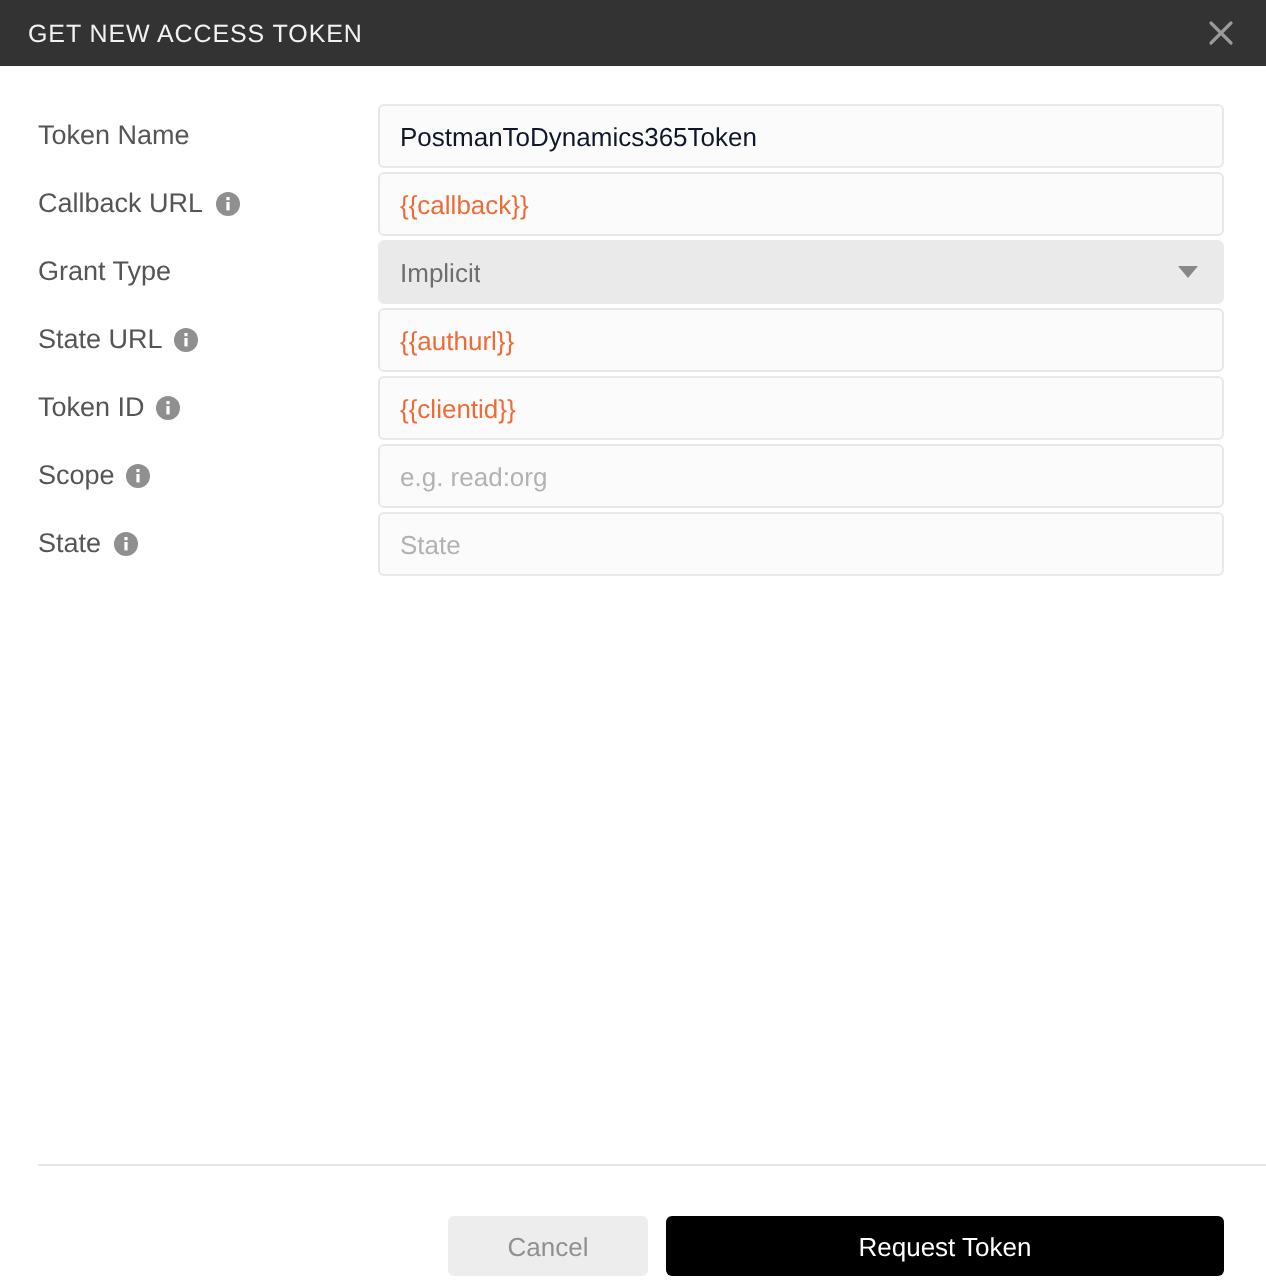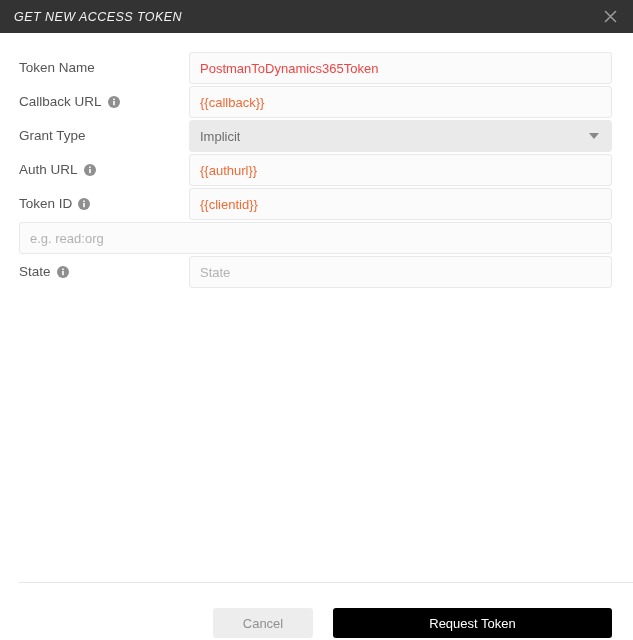--- a/index.html
+++ b/index.html
@@ -27,21 +27,20 @@
   
   .modal-header {
     height: 20px;
     min-height: 33px;
     background: #333333;
     display: flex;
     align-items: center;
     justify-content: space-between;
     padding: 0 14px 0 14px;
     box-sizing: border-box;
-    font-style: italic;
   }
   .modal-title {
     color: #f2f2f2;
     font-size: 12.5px;
     letter-spacing: 0.45px;
     font-weight: 400;
     white-space: nowrap;
   }
   .close-btn {
     width: 22px;
@@ -102,21 +101,21 @@
 
   .text-input {
     width: 100%;
     height: 32px;
     box-sizing: border-box;
     background: #fbfbfb;
     border: 1px solid #e8e8e8;
     border-radius: 3px;
     font-family: "Liberation Sans", sans-serif;
     font-size: 13px;
-    color: #ef4444;
+    color: #0f172a;
     padding: 0 10px;
     outline: none;
   }
   .text-input::placeholder {
     color: #b2b2b2;
   }
   .text-input.var-value {
     color: #f06a35;
   }
 
@@ -183,21 +182,21 @@
     cursor: pointer;
     display: flex;
     align-items: center;
     justify-content: center;
     padding: 0;
   }
   .btn-cancel {
     width: 100px;
     background: #ededed;
     color: #909090;
-    margin-right: 20px;
+    margin-right: 9px;
   }
   .btn-primary {
     width: 279px;
     background: #000000;
     color: #ffffff;
   }
 </style>
 </head>
 <body>
 
@@ -243,21 +242,21 @@
         </div>
         <div class="field-control">
           <div class="select-box">
             <span class="select-value">Implicit</span>
             <span class="caret"></span>
           </div>
         </div>
       </div>
       <div class="form-row">
         <div class="field-label">
-          <span>Auth URL</span>
+          <span>State URL</span>
           <span class="info-icon">
             <svg width="12" height="12" viewBox="0 0 12 12" aria-hidden="true">
               <circle cx="6" cy="6" r="6" fill="#8f8f8f"></circle>
               <rect x="5.2" y="2.5" width="1.6" height="1.6" fill="#ffffff"></rect>
               <rect x="5.2" y="5" width="1.6" height="4.2" fill="#ffffff"></rect>
             </svg>
           </span>
         </div>
         <div class="field-control">
           <input type="text" class="text-input var-value" value="{{authurl}}" style="">
@@ -272,20 +271,30 @@
               <rect x="5.2" y="2.5" width="1.6" height="1.6" fill="#ffffff"></rect>
               <rect x="5.2" y="5" width="1.6" height="4.2" fill="#ffffff"></rect>
             </svg>
           </span>
         </div>
         <div class="field-control">
           <input type="text" class="text-input var-value" value="{{clientid}}" style="">
         </div>
       </div>
       <div class="form-row">
+        <div class="field-label">
+          <span>Scope</span>
+          <span class="info-icon">
+            <svg width="12" height="12" viewBox="0 0 12 12" aria-hidden="true">
+              <circle cx="6" cy="6" r="6" fill="#8f8f8f"></circle>
+              <rect x="5.2" y="2.5" width="1.6" height="1.6" fill="#ffffff"></rect>
+              <rect x="5.2" y="5" width="1.6" height="4.2" fill="#ffffff"></rect>
+            </svg>
+          </span>
+        </div>
         <div class="field-control">
           <input type="text" class="text-input" value="" placeholder="e.g. read:org" style="">
         </div>
       </div>
       <div class="form-row">
         <div class="field-label">
           <span>State</span>
           <span class="info-icon">
             <svg width="12" height="12" viewBox="0 0 12 12" aria-hidden="true">
               <circle cx="6" cy="6" r="6" fill="#8f8f8f"></circle>

